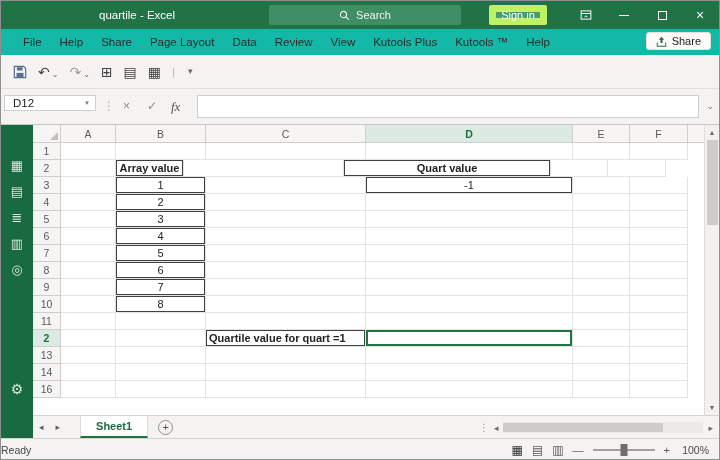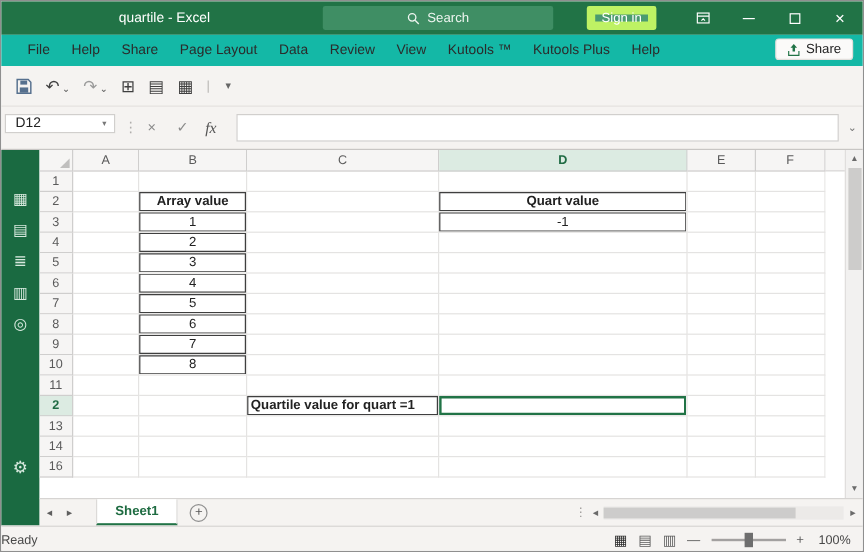--- a/index.html
+++ b/index.html
@@ -146,22 +146,22 @@
 
   <div class="menubar">
     <div id="menu-tabs" style="display:flex">
         <div class="menu-tab">File</div>
         <div class="menu-tab">Help</div>
         <div class="menu-tab">Share</div>
         <div class="menu-tab">Page Layout</div>
         <div class="menu-tab">Data</div>
         <div class="menu-tab">Review</div>
         <div class="menu-tab">View</div>
+        <div class="menu-tab">Kutools Plus</div>
         <div class="menu-tab">Kutools ™</div>
-        <div class="menu-tab">Kutools Plus</div>
         <div class="menu-tab">Help</div>
       </div>
     <div class="share-btn">
       <svg width="11" height="11" viewBox="0 0 16 16">
         <path d="M8 1l4 4.5H9.5V10h-3V5.5H4z" fill="#217346"></path>
         <path d="M2.5 9.5v4.5h11V9.5h1.4V15.5H1.1V9.5z" fill="#217346"></path>
       </svg>
       <span>Share</span>
     </div>
   </div>
@@ -236,21 +236,21 @@
         <div class="cell" style="width: 90px;"></div>
         <div class="cell" style="width: 160px;"></div>
         <div class="cell" style="width: 207px;"></div>
         <div class="cell" style="width: 57px;"></div>
         <div class="cell" style="width: 58px;"></div>
         <div class="filler"></div>
       </div>
       <div class="grid-row">
         <div class="rh">2</div>
         <div class="cell" style="width: 55px;"></div>
-        <div class="cell bold boxed" style="width: 90px;">Array value</div>
+        <div class="cell bold boxed" style="width: 68px;">Array value</div>
         <div class="cell" style="width: 160px;"></div>
         <div class="cell bold boxed" style="width: 207px;">Quart value</div>
         <div class="cell" style="width: 57px;"></div>
         <div class="cell" style="width: 58px;"></div>
         <div class="filler"></div>
       </div>
       <div class="grid-row">
         <div class="rh">3</div>
         <div class="cell" style="width: 55px;"></div>
         <div class="cell boxed" style="width: 90px;">1</div>

